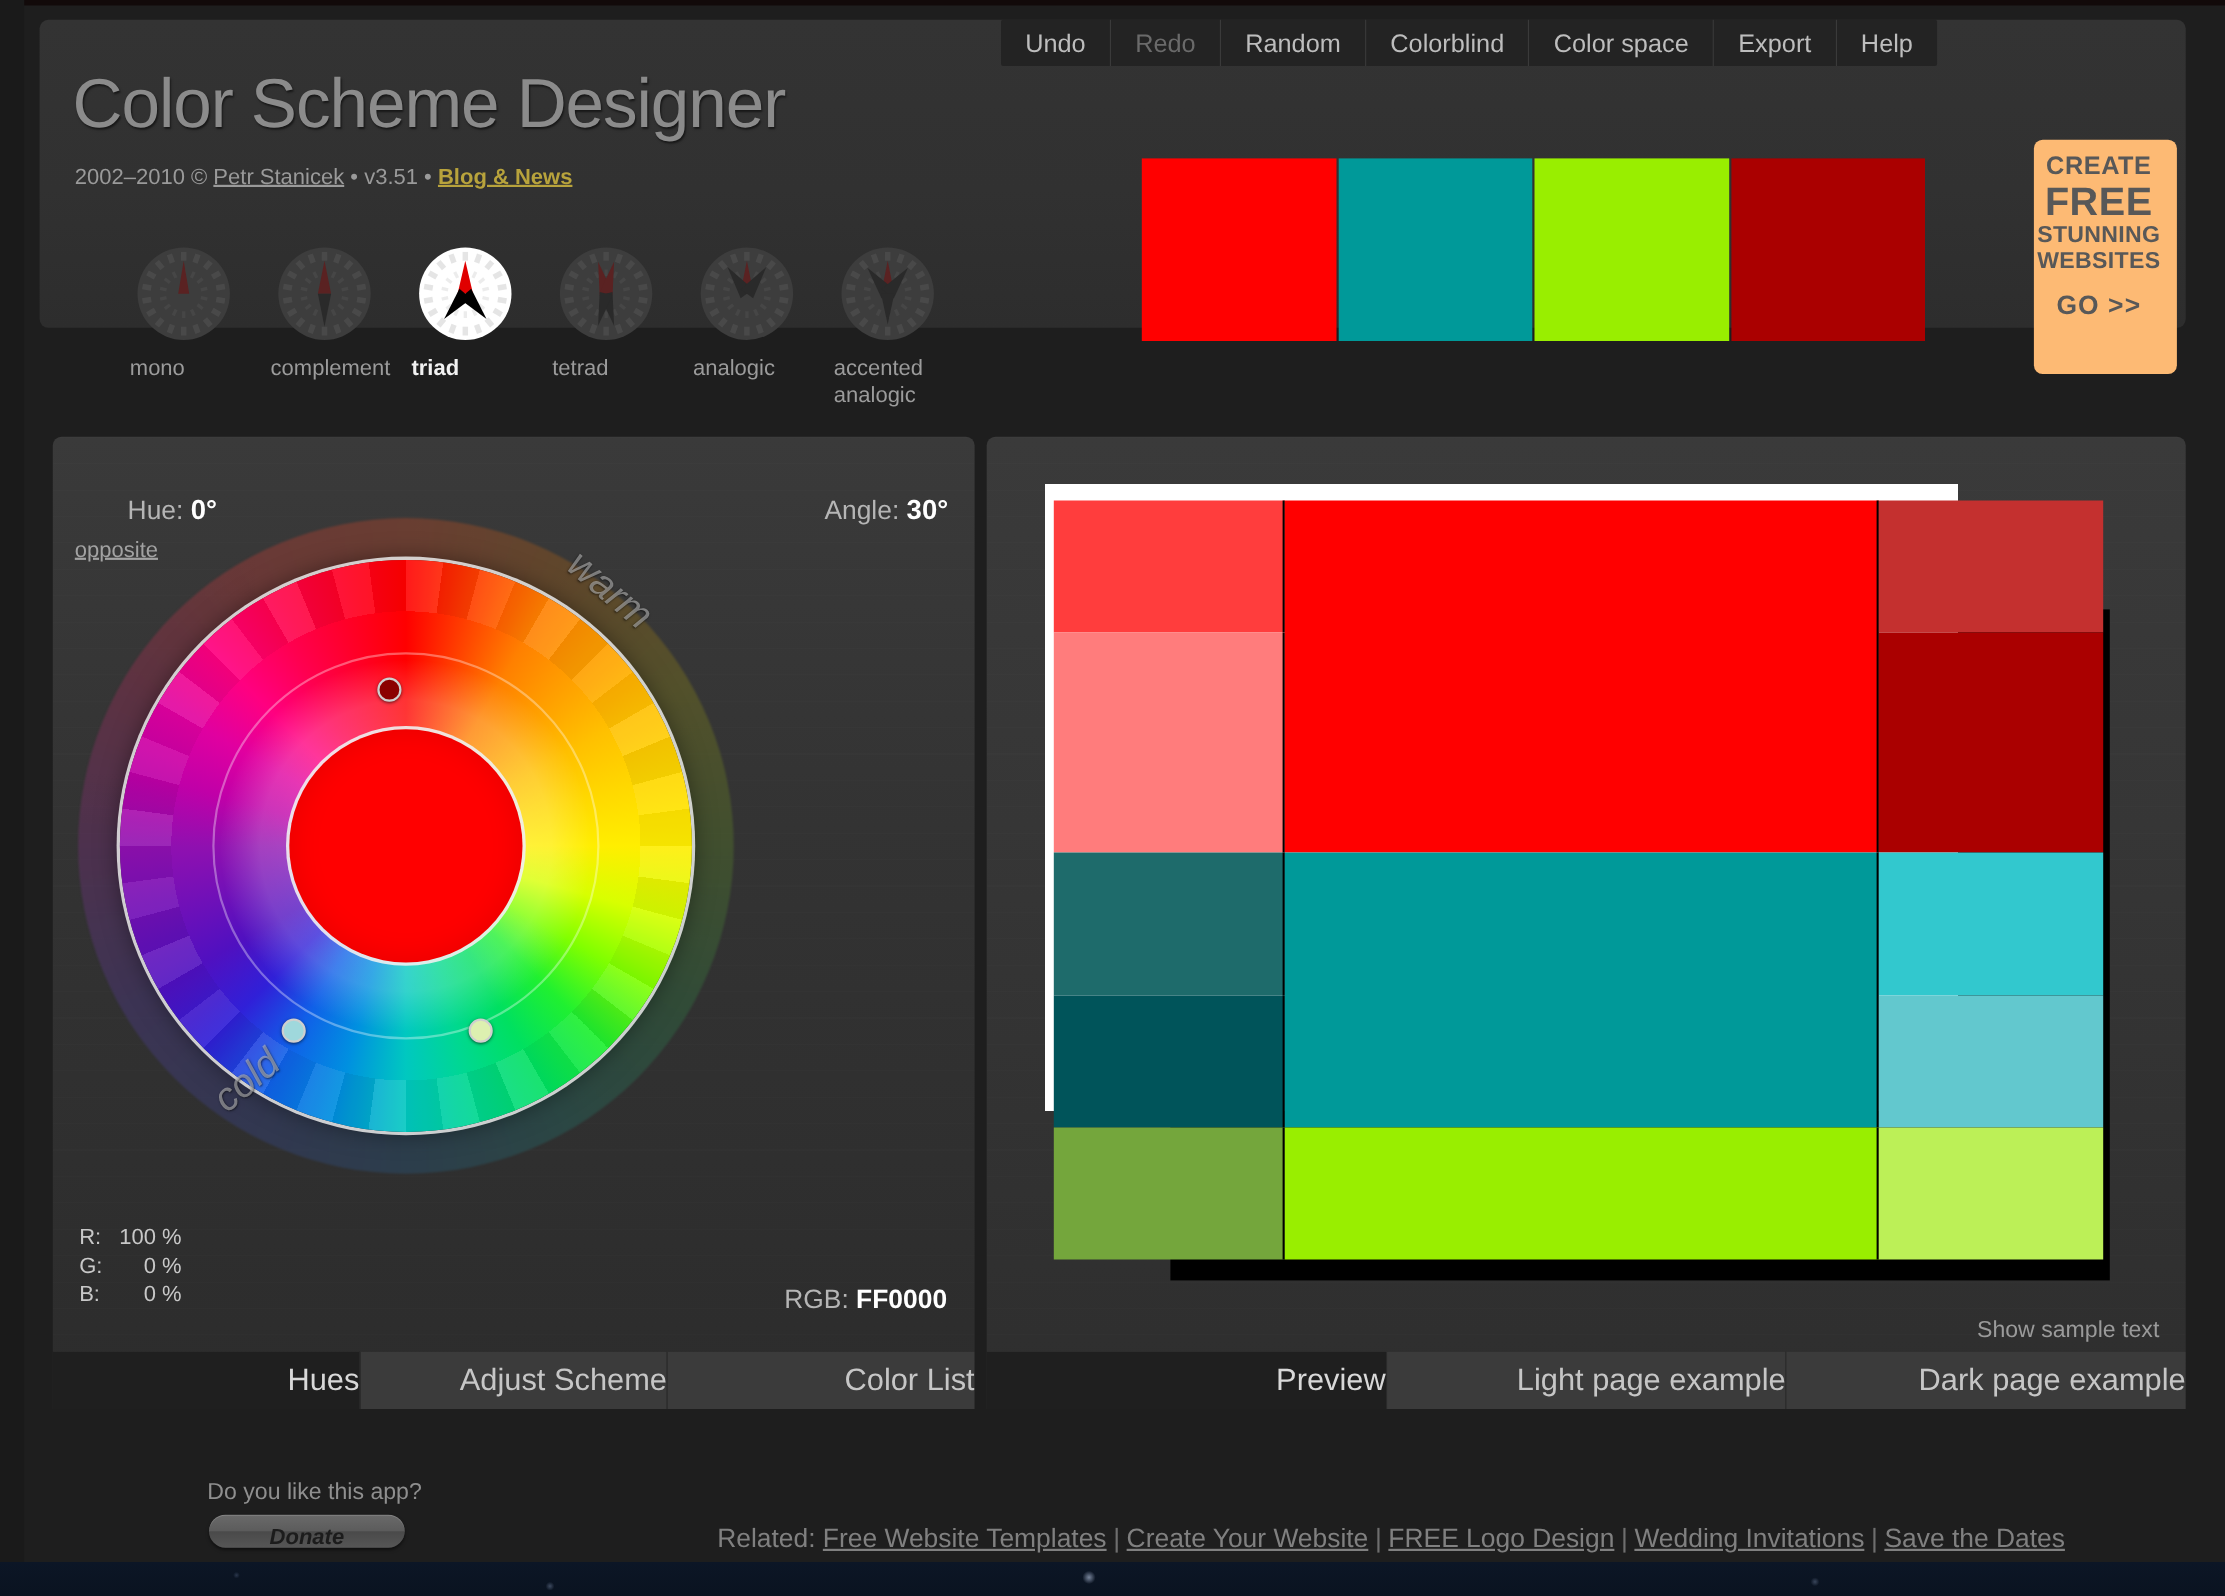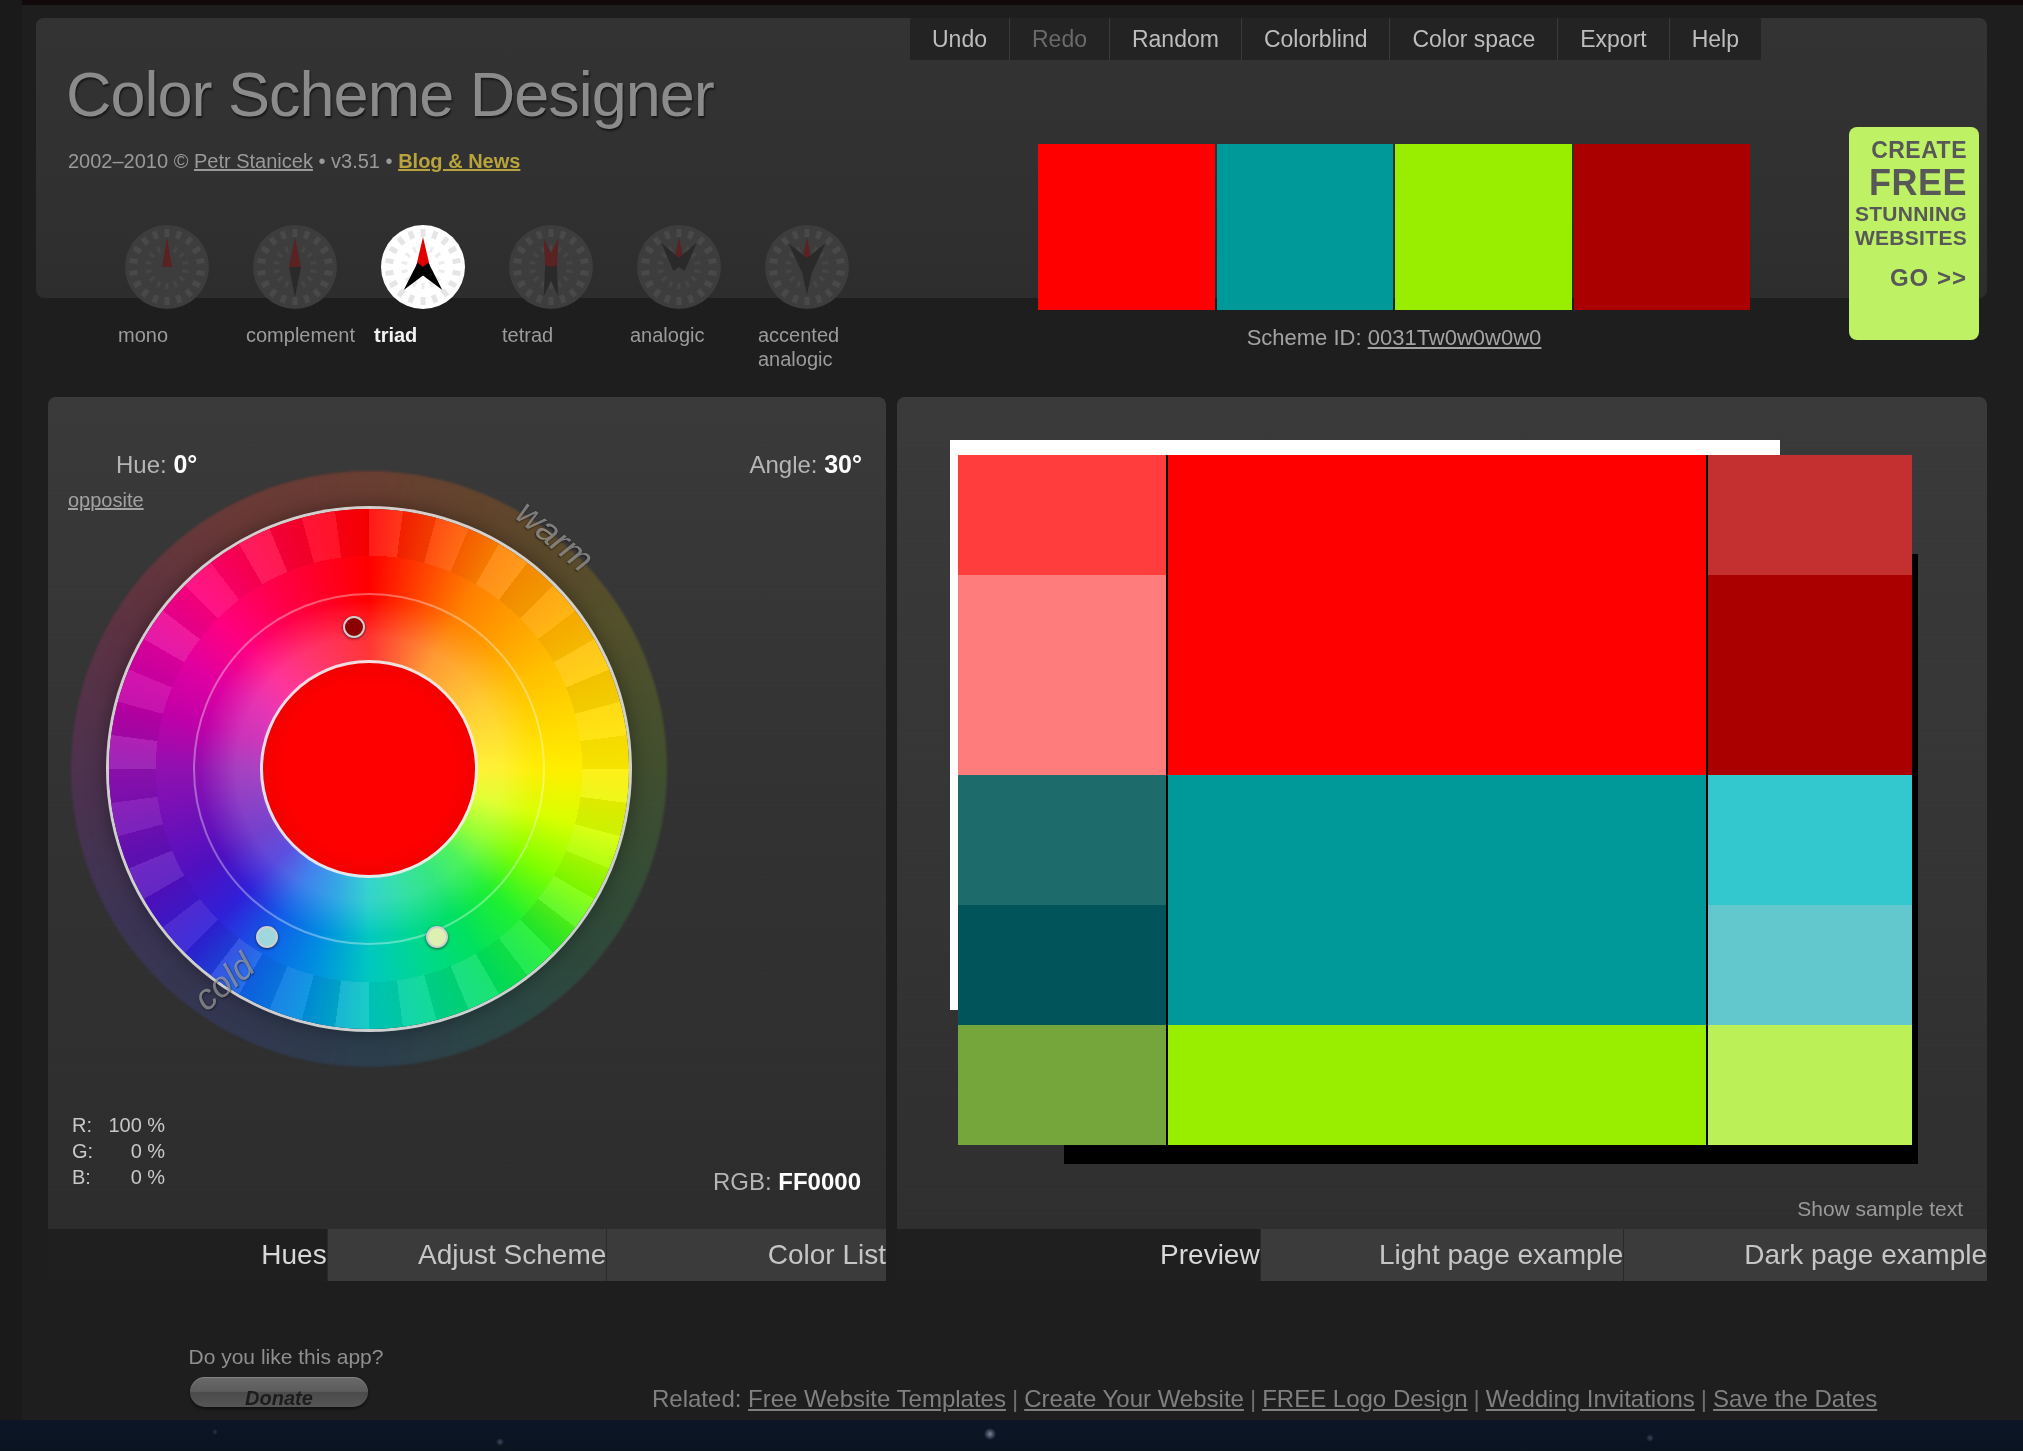--- a/index.html
+++ b/index.html
@@ -93,23 +93,23 @@
   .schemeid {
     position: absolute; left: 1038px; top: 325px; width: 712px;
     text-align: center; font-size: 22px; color: #a3a3a3;
   }
   .schemeid a { color: #a3a3a3; text-decoration: underline; }
 
   
   .adbox {
     position: absolute; left: 1849px; top: 127px;
     width: 130px; height: 213px;
-    background: #bef264; border-radius: 8px;
+    background: #fdba74; border-radius: 8px;
     padding: 10px 12px 0 0;
-    text-align: right;
+    text-align: center;
     color: #585858;
     font-family: "Liberation Sans", sans-serif;
     font-weight: bold;
   }
   .adbox .l1 { font-size: 23px; letter-spacing: .5px; }
   .adbox .l2 { font-size: 36px; line-height: 38px; letter-spacing: .5px; }
   .adbox .l3 { font-size: 21px; letter-spacing: .3px; }
   .adbox .l4 { font-size: 21px; letter-spacing: .3px; }
   .adbox .l5 { font-size: 24px; margin-top: 14px; letter-spacing: 1px; }
 
@@ -575,24 +575,20 @@
       <div class="nav-item">Export</div>
       <div class="nav-item">Help</div>
     </div>
 
   <div class="swatchstrip" id="swatchstrip">
       <div class="sw" style="background: rgb(255, 0, 0);"></div>
       <div class="sw" style="background: rgb(0, 153, 153);"></div>
       <div class="sw" style="background: rgb(153, 238, 0);"></div>
       <div class="sw" style="background: rgb(170, 0, 0);"></div>
     </div>
-  <div class="schemeid">
-    <span>Scheme ID:</span>
-    <a href="#">0031Tw0w0w0w0</a>
-  </div>
 
   <div class="adbox">
     <div class="l1">CREATE</div>
     <div class="l2">FREE</div>
     <div class="l3">STUNNING</div>
     <div class="l4">WEBSITES</div>
     <div class="l5">GO &gt;&gt;</div>
   </div>
 
   <div class="panel-left">

